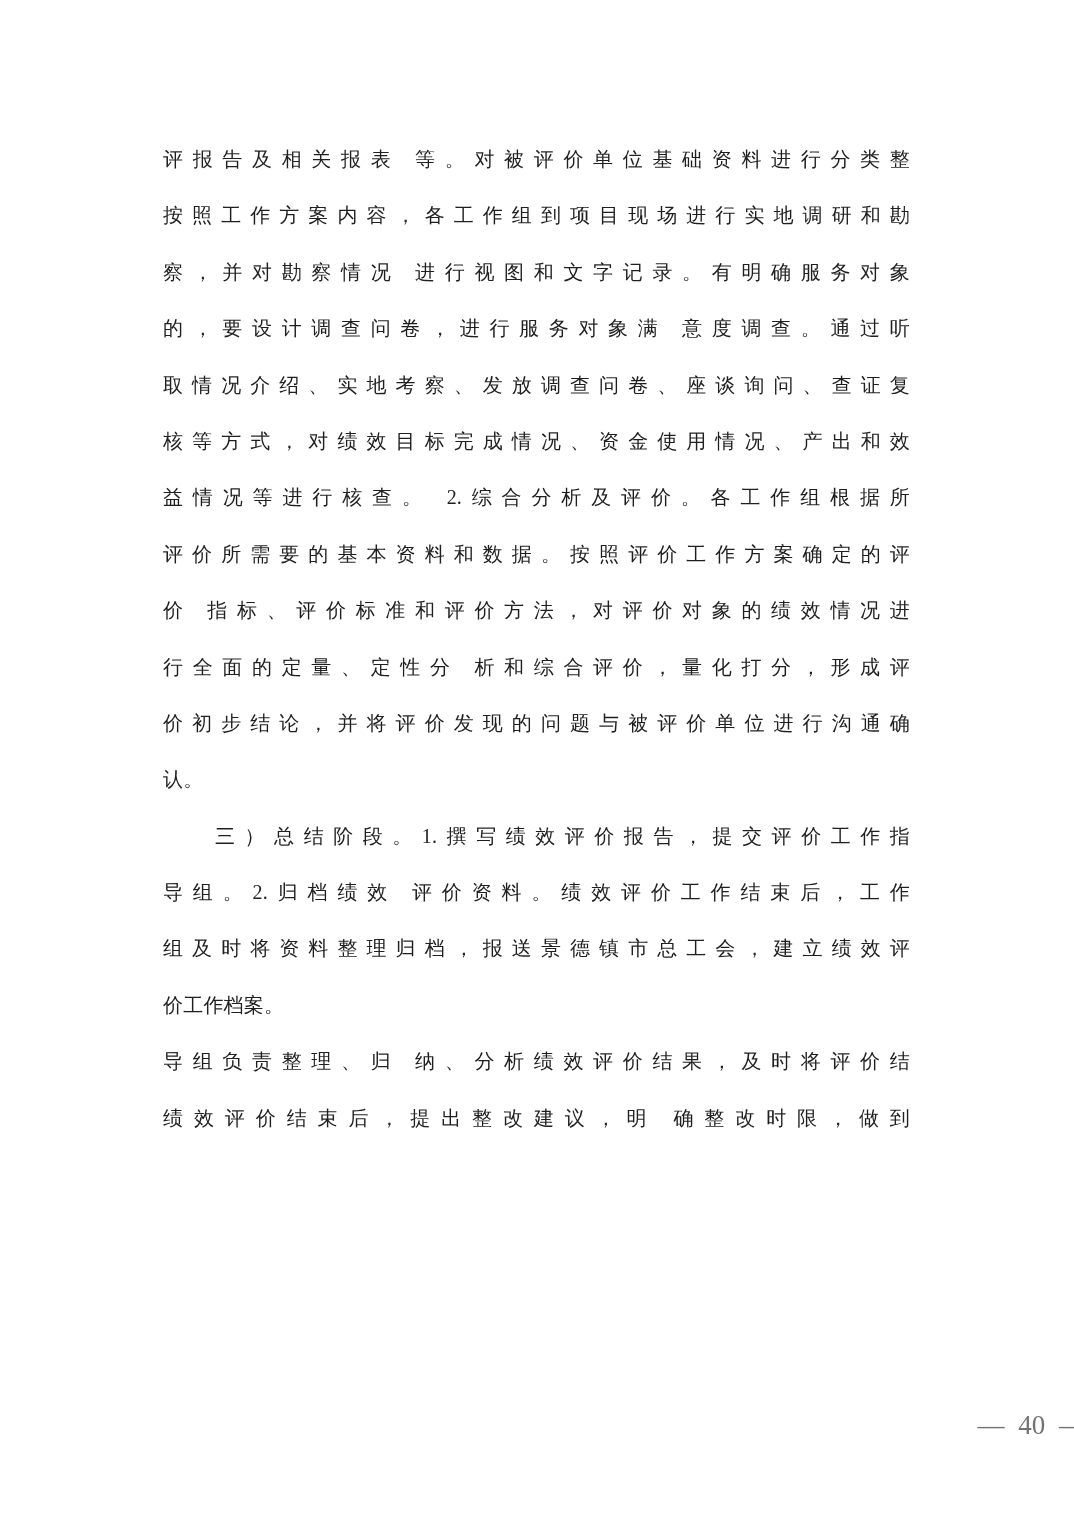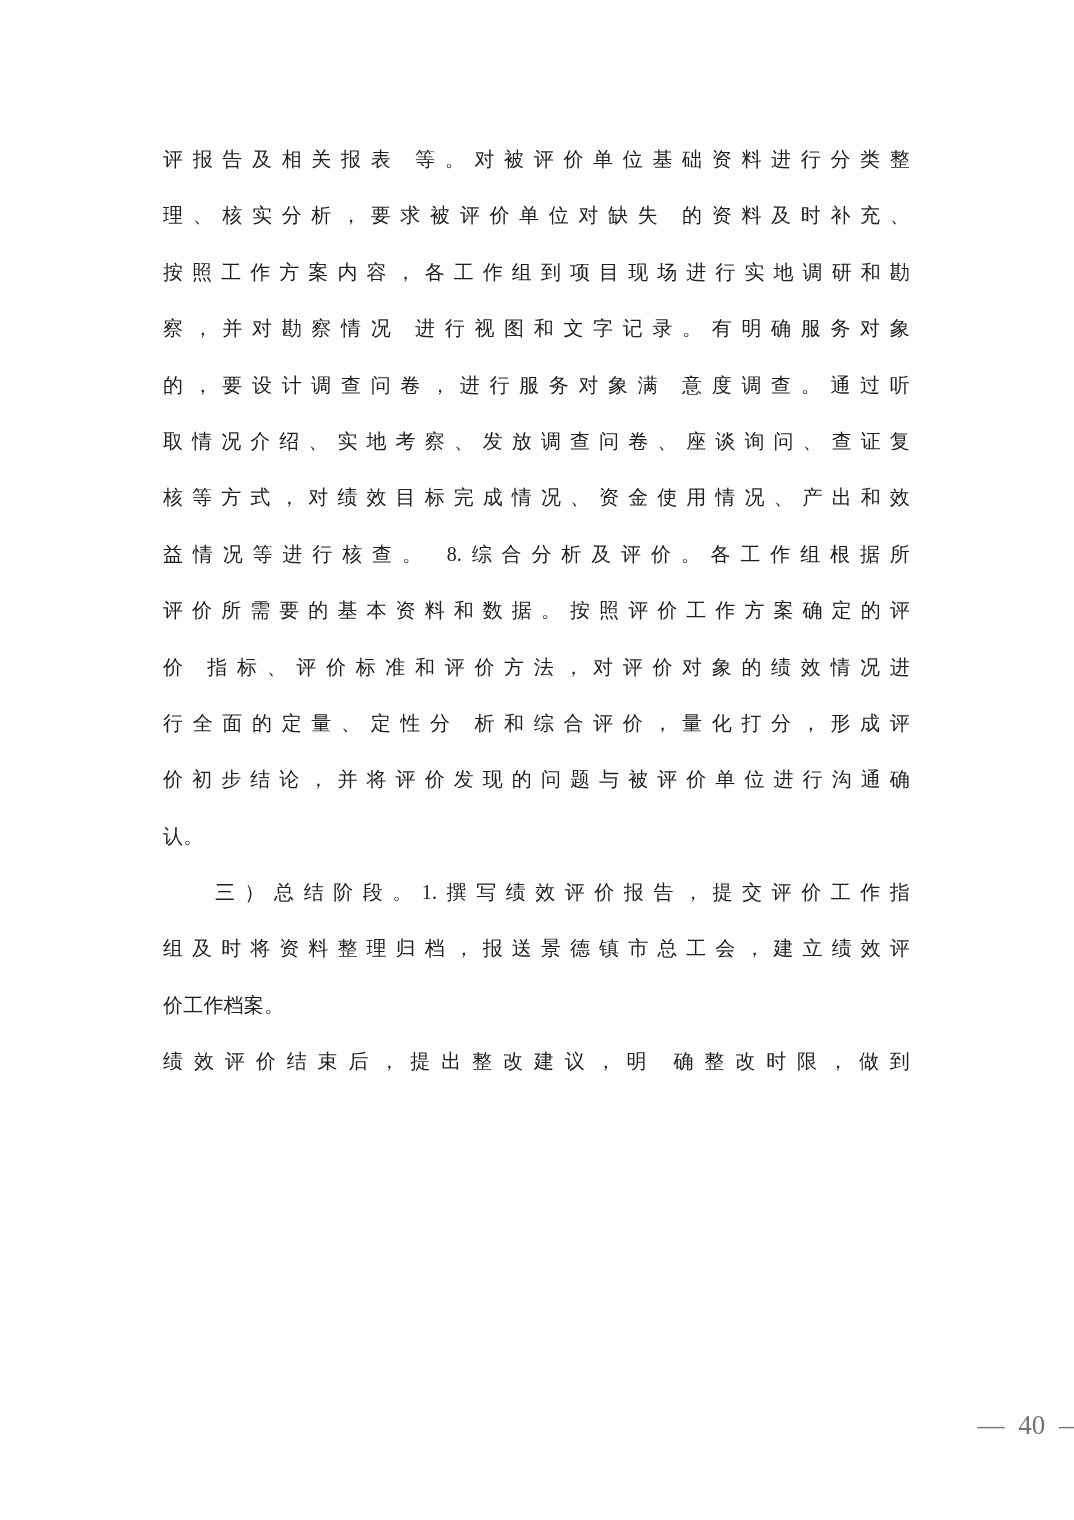--- a/index.html
+++ b/index.html
@@ -52,33 +52,34 @@
     word-spacing: 7px;
     color: #737373;
   }
 </style>
 </head>
 <body>
 
 <div class="page">
   <main class="body-text" id="body-lines">
       <div class="line justify">评报告及相关报表 等。对被评价单位基础资料进行分类整</div>
-      <div class="line justify">理、核实分析，要求被评价单位对缺失 的资料及时补充、</div>
       <div class="line justify">按照工作方案内容，各工作组到项目现场进行实地调研和勘</div>
       <div class="line justify">察，并对勘察情况 进行视图和文字记录。有明确服务对象</div>
       <div class="line justify">的，要设计调查问卷，进行服务对象满 意度调查。通过听</div>
       <div class="line justify">取情况介绍、实地考察、发放调查问卷、座谈询问、查证复</div>
       <div class="line justify">核等方式，对绩效目标完成情况、资金使用情况、产出和效</div>
-      <div class="line justify">益情况等进行核查。 8.综合分析及评价。各工作组根据所</div>
+      <div class="line justify">益情况等进行核查。 2.综合分析及评价。各工作组根据所</div>
       <div class="line justify">评价所需要的基本资料和数据。按照评价工作方案确定的评</div>
       <div class="line justify">价 指标、评价标准和评价方法，对评价对象的绩效情况进</div>
       <div class="line justify">行全面的定量、定性分 析和综合评价，量化打分，形成评</div>
       <div class="line justify">价初步结论，并将评价发现的问题与被评价单位进行沟通确</div>
       <div class="line">认。</div>
       <div class="line justify indent">三）总结阶段。1.撰写绩效评价报告，提交评价工作指</div>
+      <div class="line justify">导组。2.归档绩效 评价资料。绩效评价工作结束后，工作</div>
       <div class="line justify">组及时将资料整理归档，报送景德镇市总工会，建立绩效评</div>
       <div class="line">价工作档案。</div>
+      <div class="line justify">导组负责整理、归 纳、分析绩效评价结果，及时将评价结</div>
       <div class="line justify">绩效评价结束后，提出整改建议，明 确整改时限，做到</div>
     </main>
   <footer class="page-footer">
     <span>— 40 —</span>
   </footer>
 </div>
 
 </body></html>

